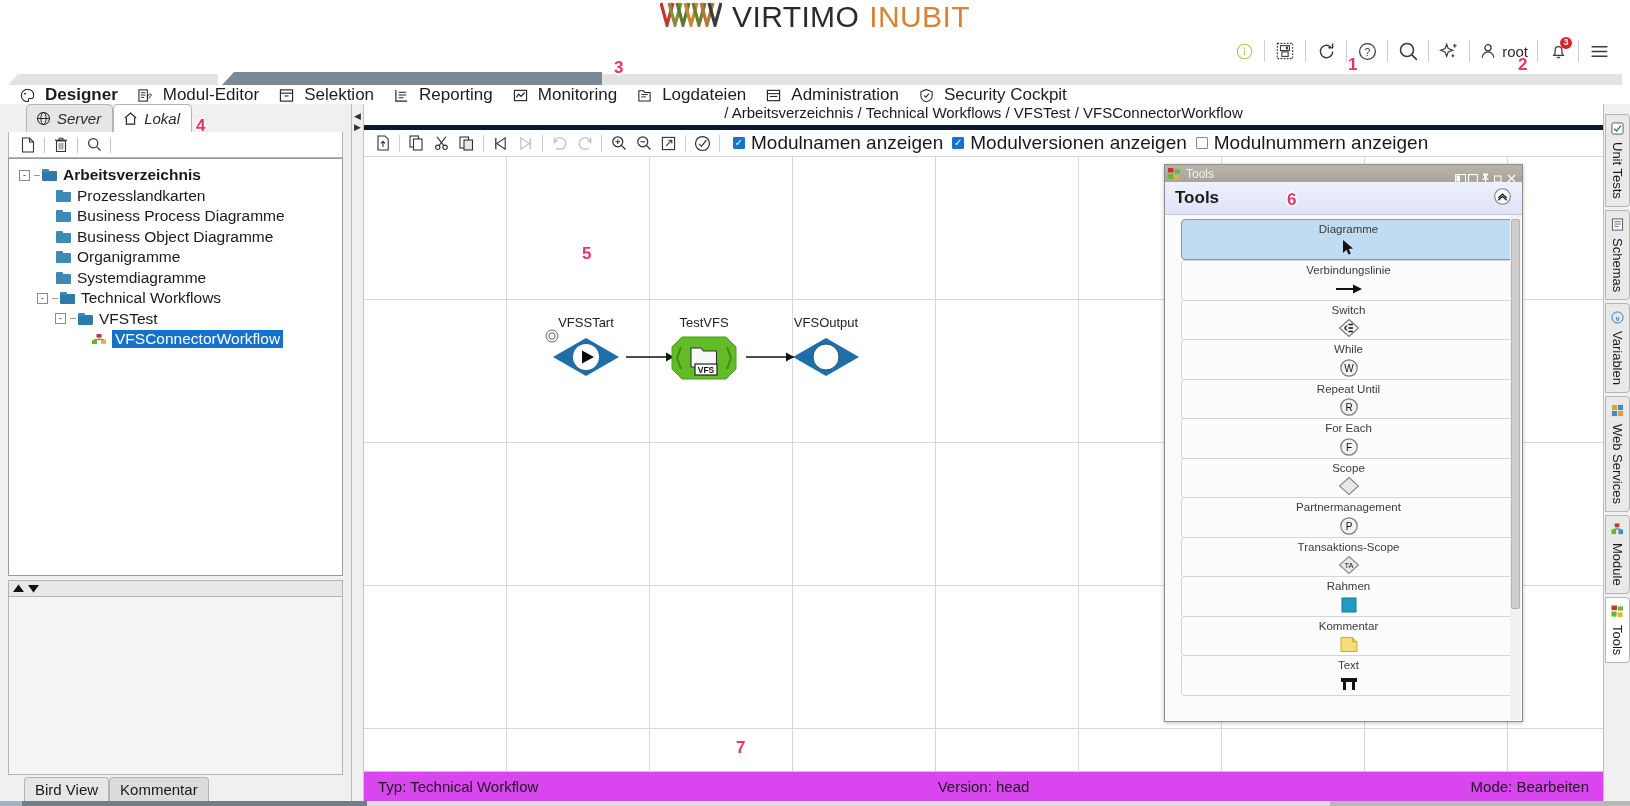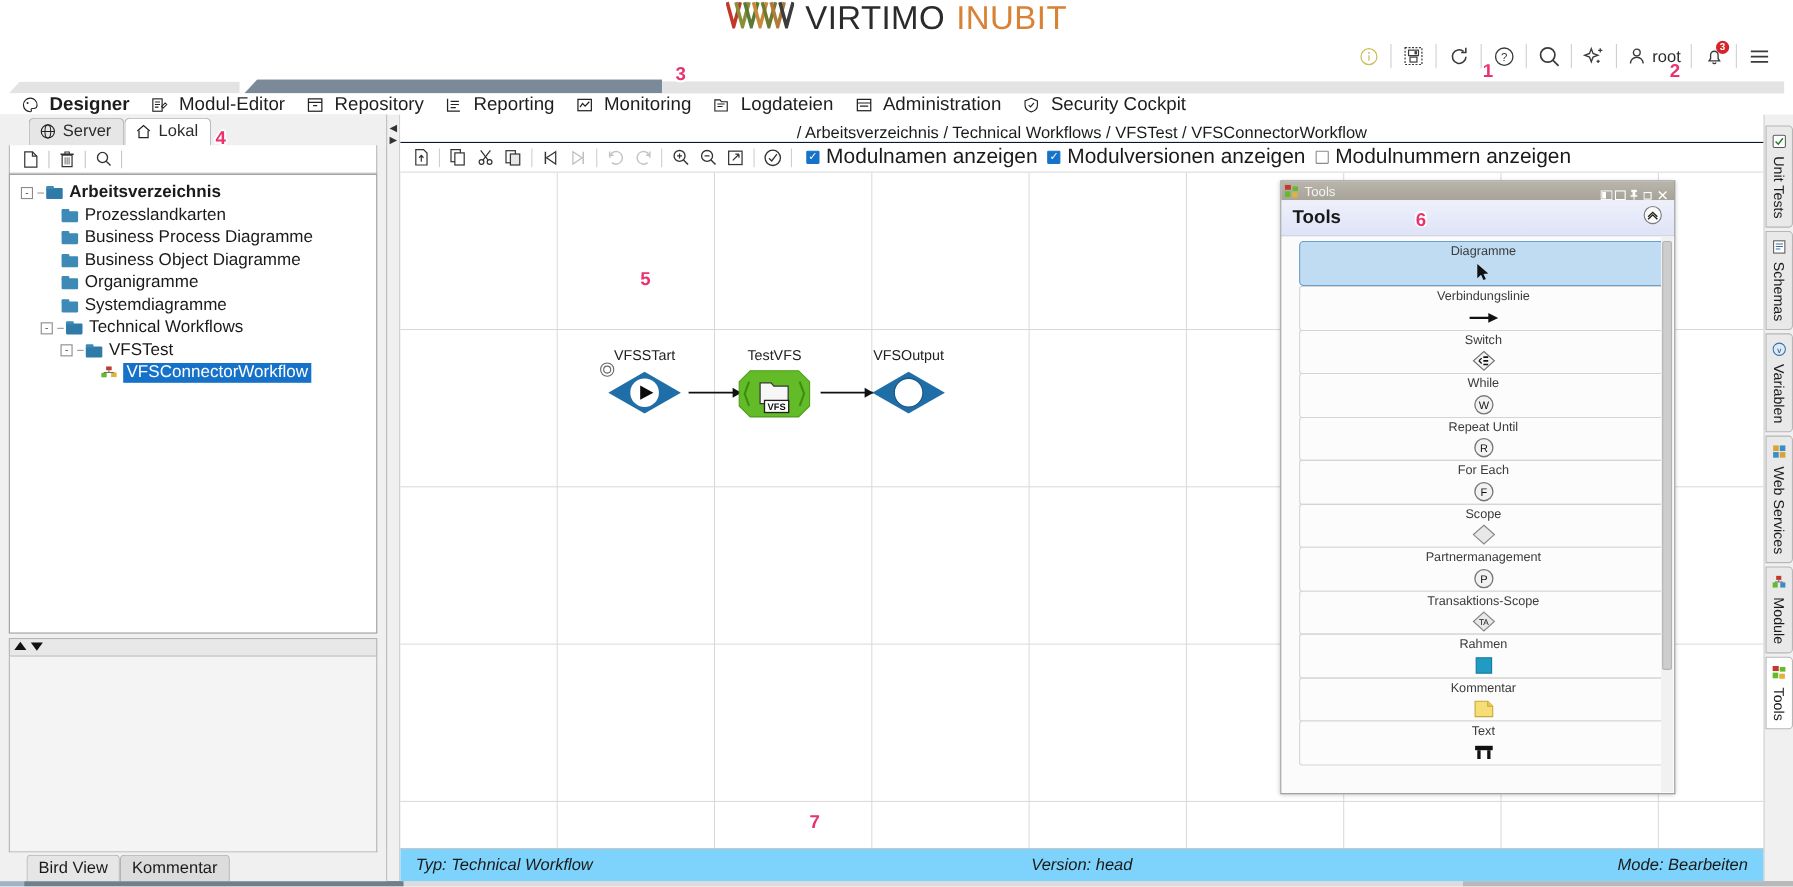--- a/index.html
+++ b/index.html
@@ -53,21 +53,21 @@
     padding:2px 12px 2px 8px; cursor:pointer; white-space:nowrap;
   }
   .navtab.active { font-weight:600; }
 
   
   .main { display:flex; height:697px; }
 
   
   .left { width:352px; background:#f0f0f0; display:flex; flex-direction:column;
           border-right:1px solid #b9b9b9; position:relative;}
-  .ltabs { display:flex; align-items:flex-end; height:28px; padding-left:26px; background:#f0f0f0; }
+  .ltabs { display:flex; height:28px; padding-left:26px; background:#f0f0f0;font-style:italic; }
   .ltab { display:flex; align-items:center; gap:6px; font-size:15px; padding:3px 11px 4px 9px;
           border:1px solid #b4b4b4; border-bottom:none; border-radius:5px 5px 0 0;
           background:#e6e6e6; color:#2b2b2b; cursor:pointer; }
   .ltab.active { background:#ffffff; position:relative; z-index:2; }
   .ltoolbar { display:flex; align-items:center; gap:0; height:26px; background:#ffffff;
               border:1px solid #b4b4b4; border-top:none; padding-left:6px; margin:0 8px 0 8px;}
   .ltb { width:26px; height:22px; display:flex; align-items:center; justify-content:center; cursor:pointer; color:#2f2f2f;}
   .ltbsep { width:1px; height:16px; background:#c6c6c6; margin:0 3px; }
   .tree { flex:0 0 418px; background:#ffffff; border:1px solid #9a9a9a; margin:0 8px;
           overflow:hidden; padding:6px 4px; font-size:15.5px; }
@@ -92,22 +92,22 @@
   .lbtabs { display:flex; align-items:flex-end; height:26px; padding-left:24px; background:#f0f0f0;}
   .lbtab { font-size:15px; padding:3px 10px; border:1px solid #b4b4b4; border-bottom:none;
            border-radius:4px 4px 0 0; background:#e6e6e6; cursor:pointer;}
   .lbtab.active { background:#dcdcdc; font-weight:400;}
 
   
   .center { flex:1; display:flex; flex-direction:column; background:#ffffff; position:relative; min-width:0;}
   .splitter { width:12px; background:#f0f0f0; border-right:1px solid #c4c4c4;
               display:flex; flex-direction:column; align-items:center; padding-top:8px; gap:2px;}
   .splitter div { font-size:9px; color:#333; line-height:9px; cursor:pointer;}
-  .crumbbar { height:26px; background:#ffffff; border-bottom:1px solid #0f172a;
-              display:flex; align-items:flex-end; justify-content:center; font-size:15px;
+  .crumbbar { height:26px; background:#ffffff; border-bottom:5px solid #0f172a;
+              display:flex; align-items:flex-start; justify-content:center; font-size:15px;
               color:#1a1a1a; }
   .ctoolbar { height:27px; background:#ffffff; display:flex; align-items:center;
               padding-left:6px; gap:0; border-bottom:1px solid #d6d6d6;}
   .ctb { width:25px; height:23px; display:flex; align-items:center; justify-content:center;
          cursor:pointer; color:#2c2c2c;}
   .ctb.dim { color:#bdbdbd; }
   .ctbsep { width:1px; height:17px; background:#cfcfcf; margin:0 4px;}
   .cbx { display:flex; align-items:center; gap:6px; font-size:19px; margin-left:9px; cursor:pointer; }
   .box { width:12px; height:12px; border:1px solid #8a8a8a; background:#fff; border-radius:1px;
          display:flex; align-items:center; justify-content:center; flex:0 0 auto;}
@@ -116,22 +116,22 @@
   .canvas { flex:1; position:relative; overflow:hidden;
             background-image:
               repeating-linear-gradient(to right, transparent 0 142px, #d8d8d8 142px 143px),
               repeating-linear-gradient(to bottom, transparent 0 142px, #d8d8d8 142px 143px);
             background-size:143px 143px;
             background-color:#ffffff;
           }
   .node { position:absolute; }
   .nodelabel { position:absolute; font-size:13px; color:#222; white-space:nowrap;
                transform:translateX(-50%); left:50%; top:-20px;}
-  .statusbar { height:30px; background:#7dd3fc; border-top:1px solid #c8c8c8;
-               display:flex; align-items:center; font-size:15px; color:#1a1a1a; position:relative;font-style:italic;}
+  .statusbar { height:30px; background:#d946ef; border-top:1px solid #c8c8c8;
+               display:flex; align-items:center; font-size:15px; color:#1a1a1a; position:relative;}
   .sb-l { margin-left:14px; }
   .sb-c { position:absolute; left:50%; transform:translateX(-50%);}
   .sb-r { margin-left:auto; margin-right:14px; }
 
   
   .toolsPanel { position:absolute; left:800px; top:7px; width:359px; height:558px;
                 background:#f6f6f6; border:1px solid #8d8d8d; display:flex; flex-direction:column;
                 box-shadow:0 1px 4px rgba(0,0,0,.25); z-index:30;}
   .tpTitle { height:17px; background:linear-gradient(#b9b5ab,#a7a399);
              display:flex; align-items:center; padding:0 3px; gap:5px;}
@@ -284,21 +284,21 @@
         <span>Modul-Editor</span>
       </div>
       <div class="navtab">
         <span style="display: flex;">
           <svg width="15" height="15" viewBox="0 0 16 16">
             <rect x="1.5" y="2" width="13" height="12" fill="none" stroke="#222" stroke-width="1.2"></rect>
             <path d="M1.5 5.5 h13" stroke="#222" stroke-width="1.2"></path>
             <path d="M6 8.5 h4" stroke="#222" stroke-width="1.2"></path>
           </svg>
         </span>
-        <span>Repository</span>
+        <span>Selektion</span>
       </div>
       <div class="navtab">
         <span style="display: flex;">
           <svg width="15" height="15" viewBox="0 0 16 16">
             <path d="M2 2 v12 h12" fill="none" stroke="#222" stroke-width="1.2"></path>
             <path d="M5 4.5 h8M5 7.5 h8M5 10.5 h5" stroke="#222" stroke-width="1.1"></path>
           </svg>
         </span>
         <span>Reporting</span>
       </div>

